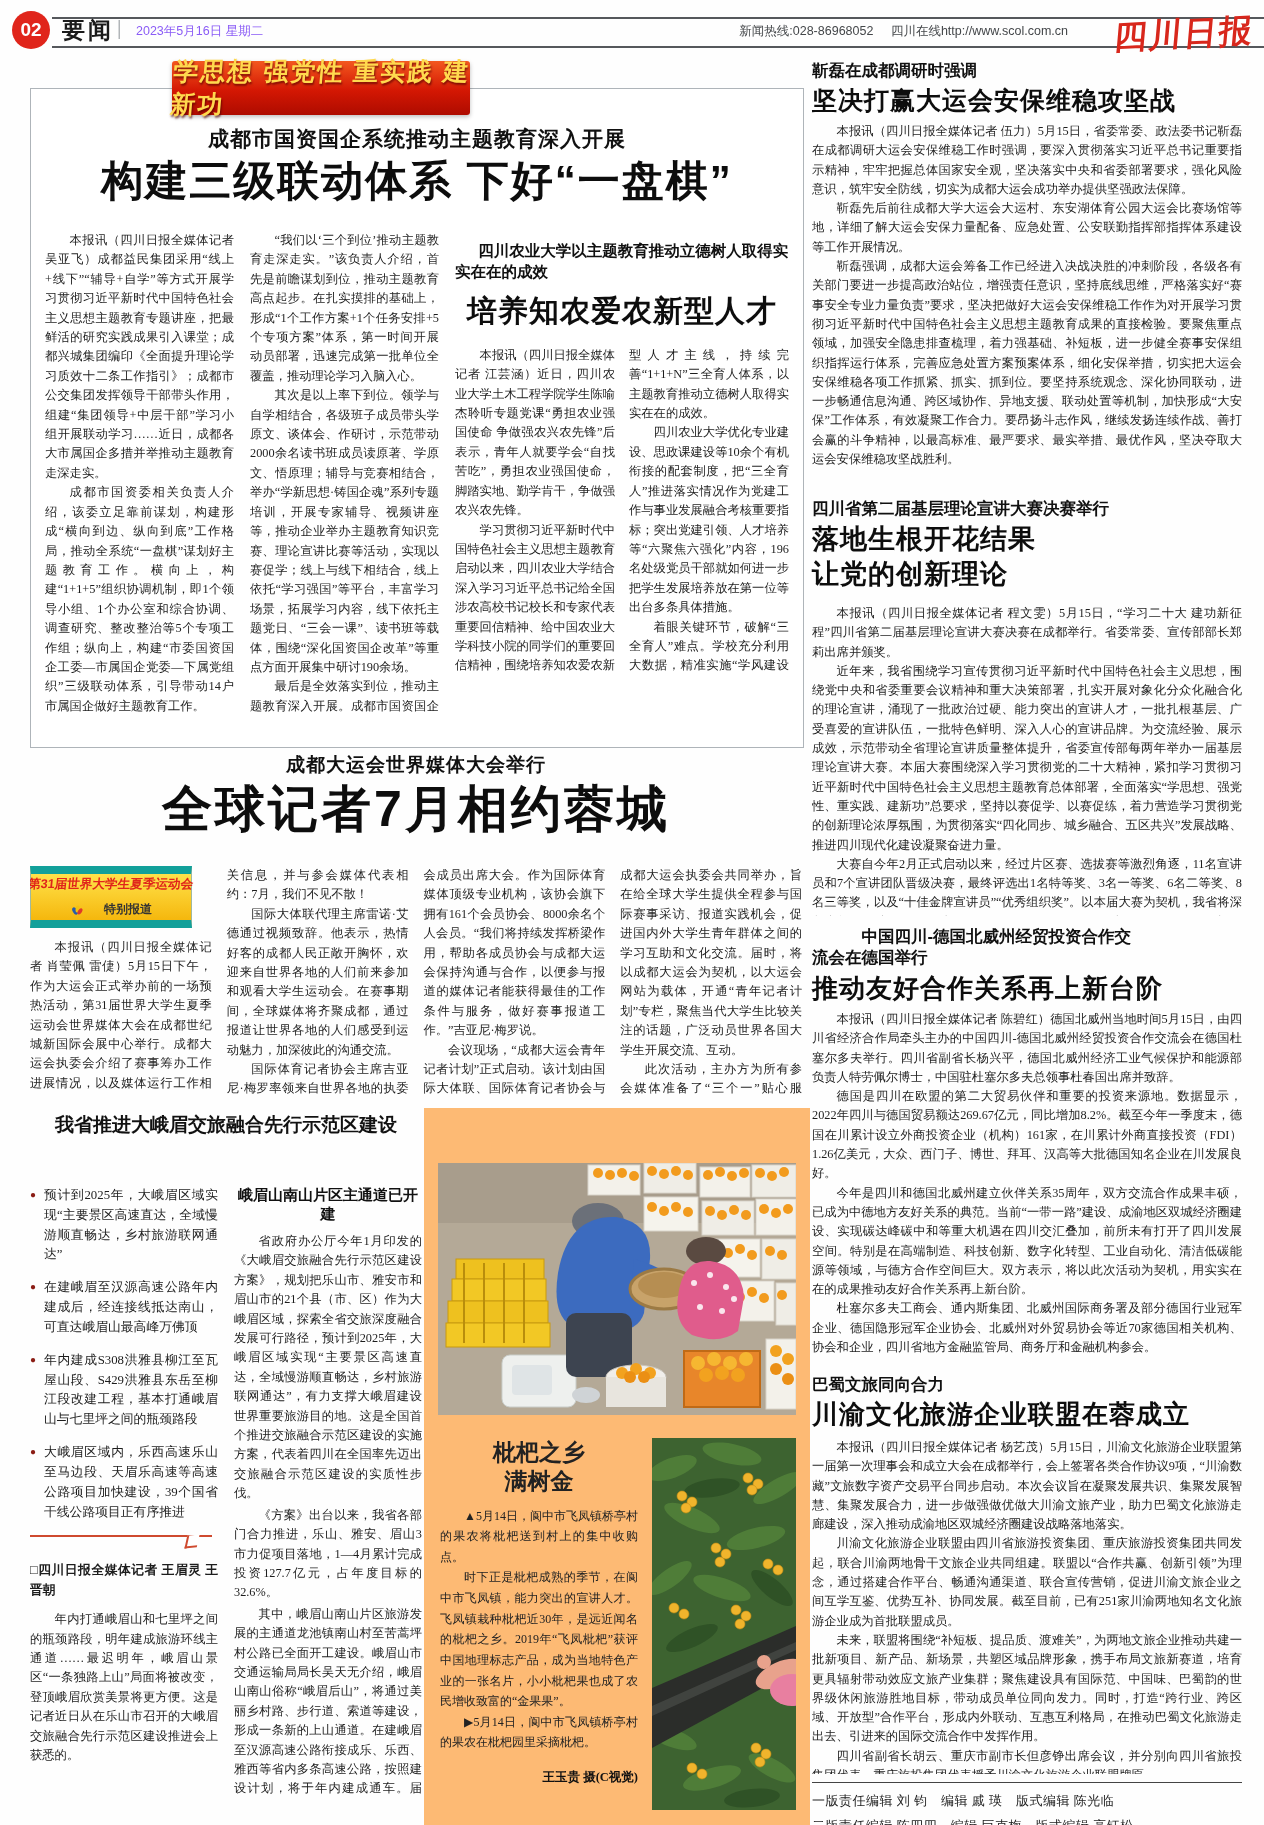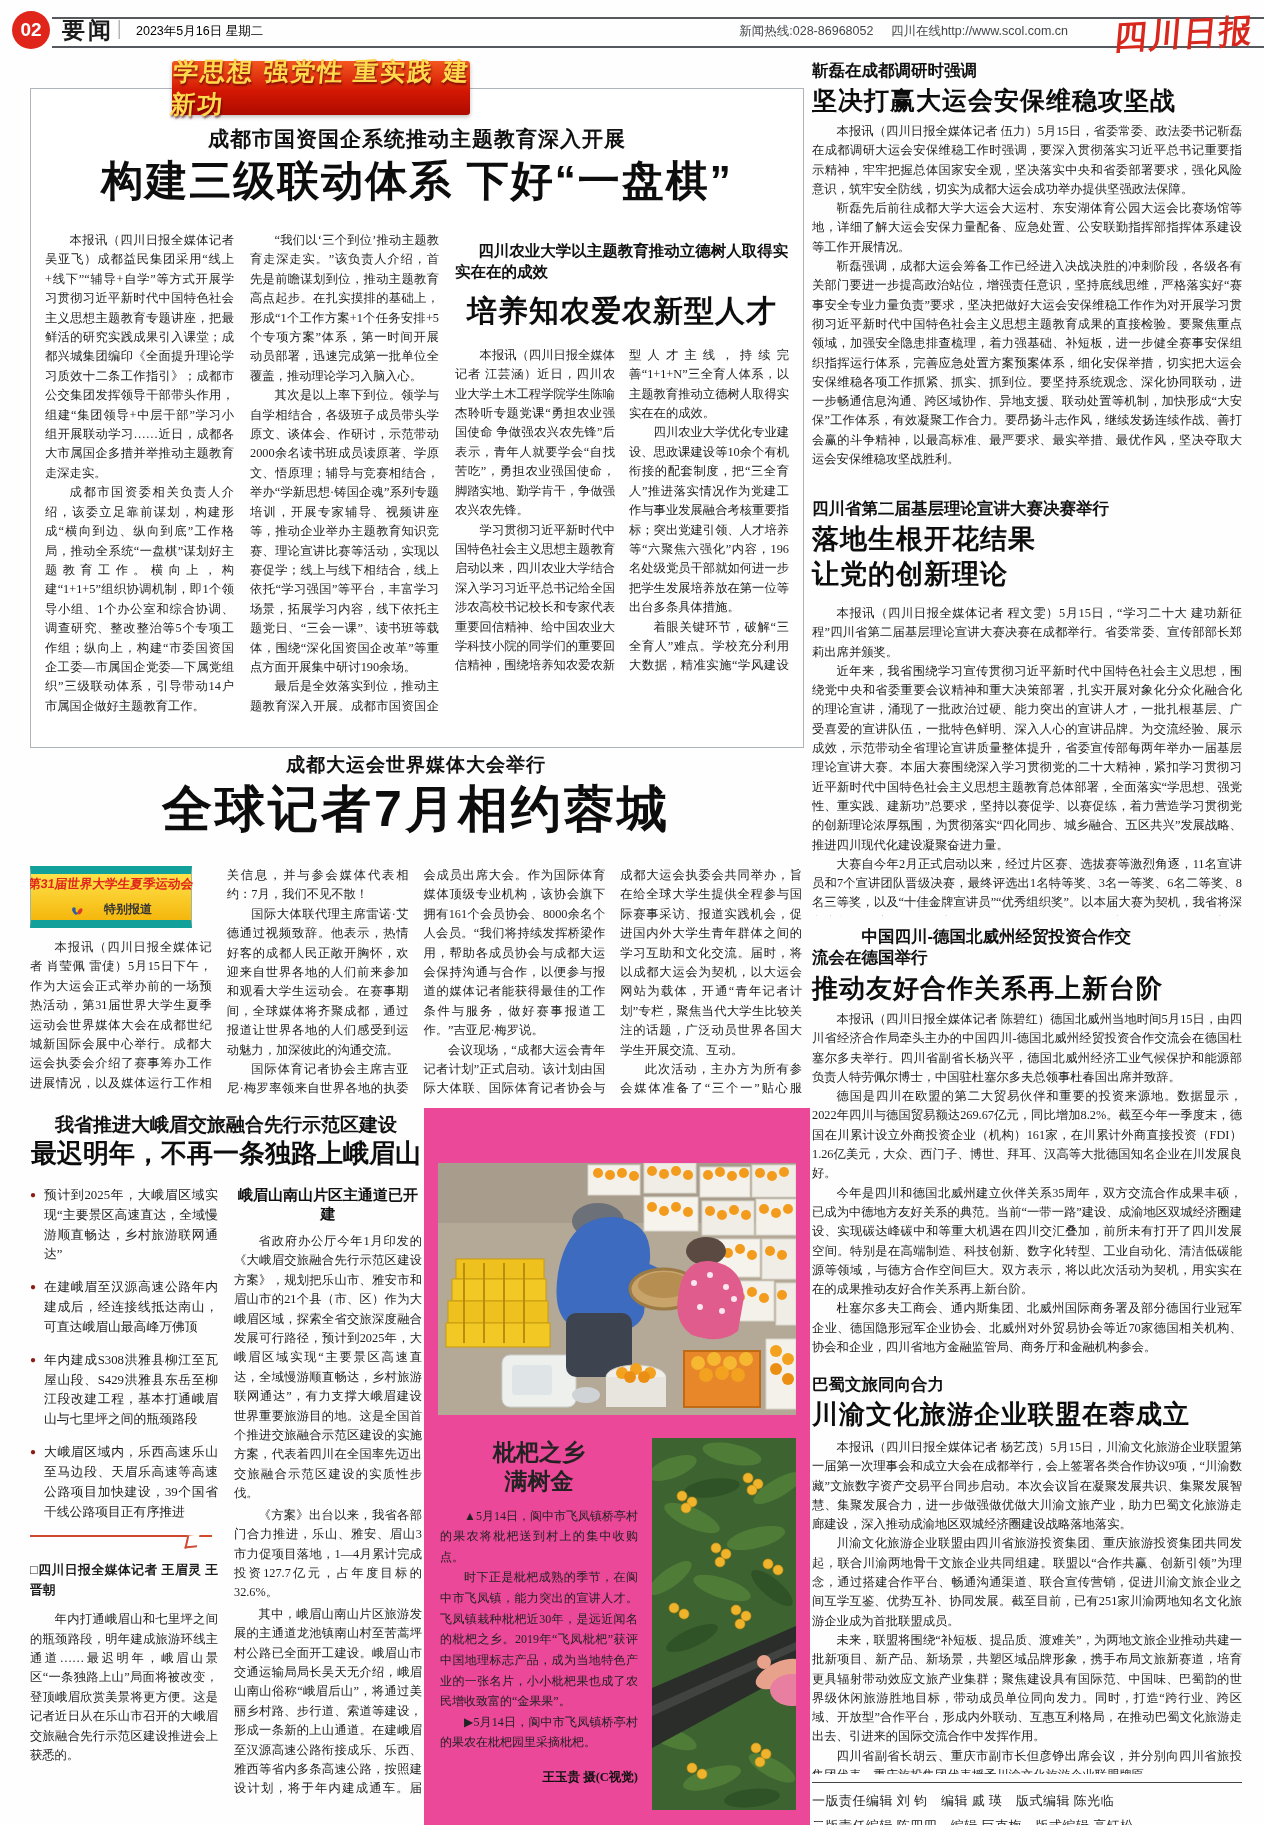--- a/index.html
+++ b/index.html
@@ -7,21 +7,21 @@
         font-family:"Liberation Serif","DejaVu Serif",serif;color:#1d1d1d;}
   .abs{position:absolute;}
   .sans{font-family:"Liberation Sans","DejaVu Sans",sans-serif;}
   
   .rule{position:absolute;border-top:2px solid #55585c;}
   .page-circle{position:absolute;left:12px;top:11px;width:38px;height:38px;border-radius:50%;
         background:#e0251b;color:#fff;display:flex;align-items:center;justify-content:center;
         font:bold 19px "Liberation Sans",sans-serif;z-index:3;}
   .section-title{position:absolute;left:62px;top:15px;font-size:23px;font-weight:bold;letter-spacing:3px;color:#1a1a1a;}
   .hdr-sep{position:absolute;left:117px;top:14px;font-size:22px;color:#9aa0a4;}
-  .hdr-date{position:absolute;left:136px;top:23px;font-size:12.5px;color:#000000;}
+  .hdr-date{position:absolute;left:136px;top:23px;font-size:12.5px;color:#8b5cf6;}
   .hdr-right{position:absolute;right:196px;top:23px;font-size:12.5px;color:#44474a;white-space:nowrap;}
   .hdr-right span{margin-left:14px;}
   .logo{position:absolute;right:10px;top:12px;font-size:33px;font-weight:bold;color:#d8271c;
         transform:rotate(-3deg) skewX(-8deg);letter-spacing:2px;}
   
   .lead-box{position:absolute;left:30px;top:88px;width:772px;height:658px;border:1px solid #aeb4b9;background:#fff;}
   .banner{position:absolute;left:172px;top:61px;width:298px;height:54px;z-index:4;
         background:linear-gradient(180deg,#f3581f 0%,#d31703 55%,#ae0b00 100%);
         border-radius:3px;display:flex;align-items:center;justify-content:center;
         box-shadow:0 2px 4px rgba(0,0,0,.25);}
@@ -61,21 +61,21 @@
   .emei-flow p{margin:0 0 2px 0;}
   p.bullet{font-size:12.8px;line-height:1.55;margin:0 0 13px 0;text-indent:0;padding-left:14px;position:relative;}
   p.bullet::before{content:"●";position:absolute;left:0;top:1px;color:#8b1d15;font-size:10px;}
   .red-divider{height:12px;margin:4px 6px 12px 0;border-top:2px solid #cf4a2f;position:relative;break-inside:avoid;}
   .red-divider::after{content:"";position:absolute;right:14px;top:-2px;width:10px;height:11px;
         border-left:2px solid #cf4a2f;border-bottom:2px solid #cf4a2f;background:#fff;
         transform:skewX(-18deg) rotate(-6deg);}
   p.byline{font-weight:bold;font-size:12.8px;text-indent:0;margin:0 0 10px 0;}
   .emei-sub{text-align:center;font:bold 15px "Liberation Sans",sans-serif;margin:10px 0 8px 0;color:#111;break-after:avoid;}
   
-  .photo-region{position:absolute;left:424px;top:1108px;width:386px;height:717px;background:#ec4899;}
+  .photo-region{position:absolute;left:424px;top:1108px;width:386px;height:717px;background:#fdba74;}
   .photo1{position:absolute;left:14px;top:55px;width:358px;height:252px;overflow:hidden;}
   .caption-panel{position:absolute;left:16px;top:330px;width:198px;}
   .cap-title{text-align:center;font:bold 23px "Liberation Sans",sans-serif;color:#222;line-height:1.25;margin-bottom:10px;}
   .cap-body p{margin:0;font-size:12px;line-height:1.72;text-align:justify;text-indent:2em;color:#222;}
   .cap-credit{margin-top:16px;font-size:12.5px;font-weight:bold;text-align:right;color:#111;}
   .photo2{position:absolute;left:228px;top:330px;width:144px;height:372px;overflow:hidden;}
   
   .rr{left:812px;width:430px;}
   .rr-kicker{font:bold 16.5px "Liberation Sans",sans-serif;color:#111;line-height:1.3;}
   .rr-kicker .k1{display:block;text-indent:3em;}
@@ -153,21 +153,20 @@
     <div>
         <p>本报讯（四川日报全媒体记者 肖莹佩 雷倢）5月15日下午，作为大运会正式举办前的一场预热活动，第31届世界大学生夏季运动会世界媒体大会在成都世纪城新国际会展中心举行。成都大运会执委会介绍了赛事筹办工作进展情况，以及媒体运行工作相关信息，并与参会媒体代表相约：7月，我们不见不散！</p>
         <p>国际大体联代理主席雷诺·艾德通过视频致辞。他表示，热情好客的成都人民正敞开胸怀，欢迎来自世界各地的人们前来参加和观看大学生运动会。在赛事期间，全球媒体将齐聚成都，通过报道让世界各地的人们感受到运动魅力，加深彼此的沟通交流。</p>
         <p>国际体育记者协会主席吉亚尼·梅罗率领来自世界各地的执委会成员出席大会。作为国际体育媒体顶级专业机构，该协会旗下拥有161个会员协会、8000余名个人会员。“我们将持续发挥桥梁作用，帮助各成员协会与成都大运会保持沟通与合作，以便参与报道的媒体记者能获得最佳的工作条件与服务，做好赛事报道工作。”吉亚尼·梅罗说。</p>
         <p>会议现场，“成都大运会青年记者计划”正式启动。该计划由国际大体联、国际体育记者协会与成都大运会执委会共同举办，旨在给全球大学生提供全程参与国际赛事采访、报道实践机会，促进国内外大学生青年群体之间的学习互助和文化交流。届时，将以成都大运会为契机，以大运会网站为载体，开通“青年记者计划”专栏，聚焦当代大学生比较关注的话题，广泛动员世界各国大学生开展交流、互动。</p>
         <p>此次活动，主办方为所有参会媒体准备了“三个一”贴心服务，即一张精心设计的成都大运会赛时报道注册邀请卡、一个带有成都大运元素的大会媒体包、一把成都社区市民手工制作的大运扇。</p>
       </div>
   </div>
 
   <div class="emei-kicker">我省推进大峨眉交旅融合先行示范区建设</div>
-  <div class="emei-headline">最迟明年，不再一条独路上峨眉山</div>
   <div class="emei-flow body-text">
     <p class="bullet">预计到2025年，大峨眉区域实现“主要景区高速直达，全域慢游顺直畅达，乡村旅游联网通达”</p>
     <p class="bullet">在建峨眉至汉源高速公路年内建成后，经连接线抵达南山，可直达峨眉山最高峰万佛顶</p>
     <p class="bullet">年内建成S308洪雅县柳江至瓦屋山段、S429洪雅县东岳至柳江段改建工程，基本打通峨眉山与七里坪之间的瓶颈路段</p>
     <p class="bullet">大峨眉区域内，乐西高速乐山至马边段、天眉乐高速等高速公路项目加快建设，39个国省干线公路项目正有序推进</p>
     <div class="red-divider"></div>
     <p class="byline">□四川日报全媒体记者 王眉灵 王晋朝</p>
     <p>年内打通峨眉山和七里坪之间的瓶颈路段，明年建成旅游环线主通道……最迟明年，峨眉山景区“一条独路上山”局面将被改变，登顶峨眉欣赏美景将更方便。这是记者近日从在乐山市召开的大峨眉交旅融合先行示范区建设推进会上获悉的。</p>
     <div class="emei-sub">峨眉山南山片区主通道已开建</div>
     <div>

